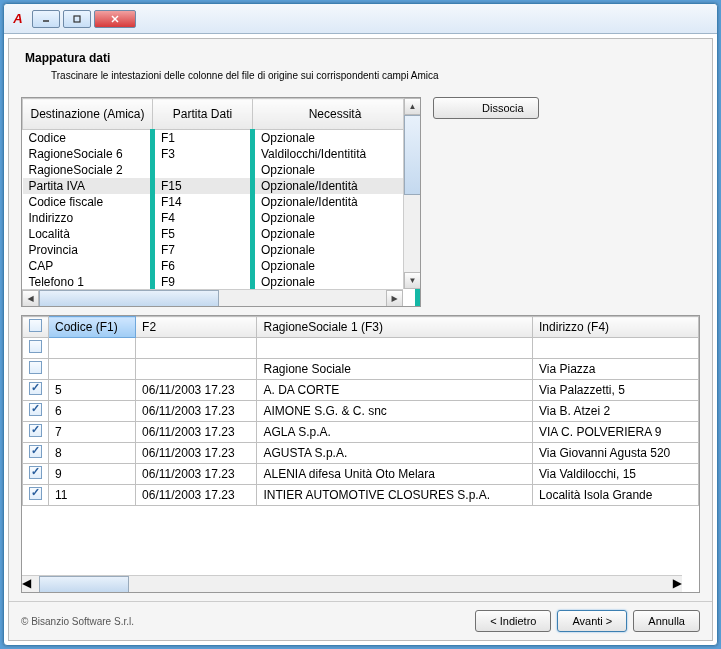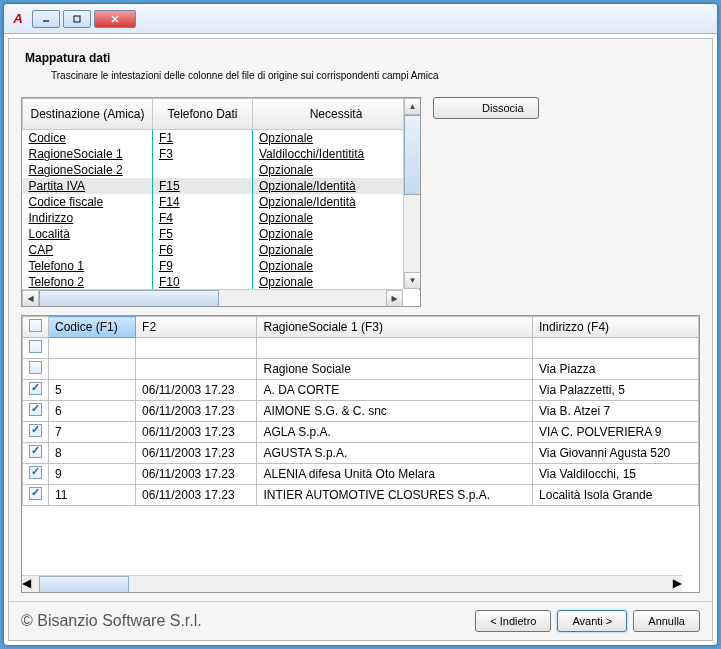--- a/index.html
+++ b/index.html
@@ -98,22 +98,21 @@
     }
     table.mapping th {
       text-align:center;
       background:linear-gradient(#fdfdfd,#eaeaea);
       border:1px solid #c8c8c8;
       padding:8px 6px;
       font-weight:normal;
     }
     table.mapping td {
       padding:1px 6px;
-      border-right:1px solid #14b8a6;
-      text-decoration:underline;
+      border-right:5px solid #14b8a6;
     }
     table.mapping tr.selected td {
       background:#e8e8e8;
     }
     .vscroll {
       position:absolute;
       right:0; top:0; bottom:17px;
       width:17px;
       background:#f0f0f0;
       border-left:1px solid #ccc;
@@ -200,21 +199,21 @@
     .hscroll2 .arrow.right{position:absolute;right:0;top:0;}
     .hscroll2 .thumb{position:absolute;left:17px;top:0;height:17px;width:90px;background:linear-gradient(#e8f1fb,#c4d9ef);border:1px solid #9ab;}
     .footer {
       border-top:1px solid #ccc;
       background:#f5f5f5;
       padding:8px 12px;
       display:flex;
       align-items:center;
       gap:6px;
     }
-    .footer .copy{flex:1;font-size:16px;color:#555;}
+    .footer .copy{flex:1;font-size:10px;color:#555;}
     .nav-btn.default{border-color:#3c7fb1;box-shadow:0 0 2px #6eb0e8;}
   </style>
 </head>
 <body>
 
 <div class="window">
   <div class="titlebar">
     <div class="app-icon">A</div>
     <div class="btns">
       <div class="winbtn">
@@ -242,32 +241,32 @@
       <p>Trascinare le intestazioni delle colonne del file di origine sui corrispondenti campi Amica</p>
     </div>
 
     <div class="top-area">
       <div class="mapping-table-wrap">
         <div class="mapping-table-inner">
           <table class="mapping">
             <thead>
               <tr>
                 <th style="width:130px">Destinazione (Amica)</th>
-                <th style="width:100px">Telefono Dati</th>
+                <th style="width:100px">Partita Dati</th>
                 <th>Necessità</th>
               </tr>
             </thead>
             <tbody id="mapping-body">
                 <tr>
                   <td>Codice</td>
                   <td>F1</td>
                   <td>Opzionale</td>
                 </tr>
                 <tr>
-                  <td>RagioneSociale 1</td>
+                  <td>RagioneSociale 6</td>
                   <td>F3</td>
                   <td>Valdilocchi/Identitità</td>
                 </tr>
                 <tr>
                   <td>RagioneSociale 2</td>
                   <td></td>
                   <td>Opzionale</td>
                 </tr>
                 <tr class="selected">
                   <td>Partita IVA</td>
@@ -280,20 +279,25 @@
                   <td>Opzionale/Identità</td>
                 </tr>
                 <tr>
                   <td>Indirizzo</td>
                   <td>F4</td>
                   <td>Opzionale</td>
                 </tr>
                 <tr>
                   <td>Località</td>
                   <td>F5</td>
+                  <td>Opzionale</td>
+                </tr>
+                <tr>
+                  <td>Provincia</td>
+                  <td>F7</td>
                   <td>Opzionale</td>
                 </tr>
                 <tr>
                   <td>CAP</td>
                   <td>F6</td>
                   <td>Opzionale</td>
                 </tr>
                 <tr>
                   <td>Telefono 1</td>
                   <td>F9</td>
@@ -352,21 +356,21 @@
               <td>5</td>
               <td>06/11/2003 17.23</td>
               <td>A. DA CORTE</td>
               <td>Via Palazzetti, 5</td>
             </tr>
             <tr>
               <td class="chk-cell"><span class="chk checked"></span></td>
               <td>6</td>
               <td>06/11/2003 17.23</td>
               <td>AIMONE S.G. &amp; C. snc</td>
-              <td>Via B. Atzei 7</td>
+              <td>Via B. Atzei 2</td>
             </tr>
             <tr>
               <td class="chk-cell"><span class="chk checked"></span></td>
               <td>7</td>
               <td>06/11/2003 17.23</td>
               <td>AGLA S.p.A.</td>
               <td>VIA C. POLVERIERA  9</td>
             </tr>
             <tr>
               <td class="chk-cell"><span class="chk checked"></span></td>

